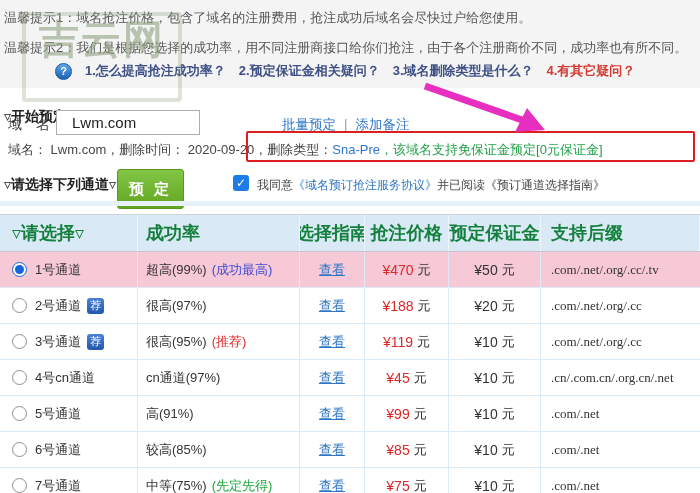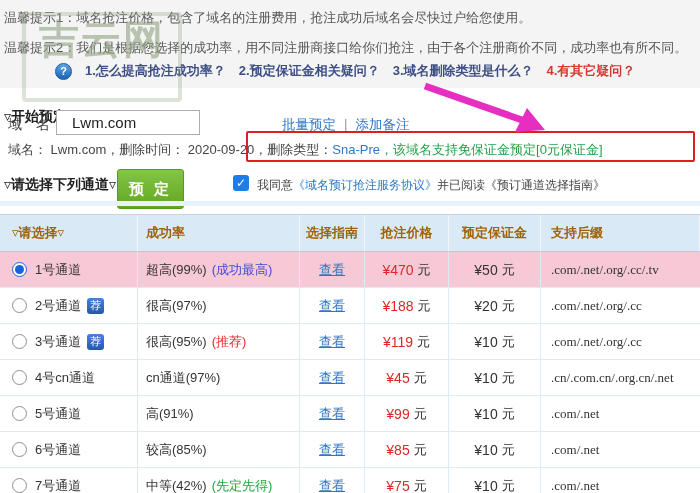--- a/index.html
+++ b/index.html
@@ -42,22 +42,22 @@
                background:linear-gradient(#83c546,#61a620);border:1px solid #58991c;border-radius:3px;
                color:#fff;font-size:15px;font-weight:bold;letter-spacing:3px;cursor:pointer;font-family:inherit;}
   .agree-check{position:absolute;left:233px;top:175px;width:16px;height:16px;background:#1e7ce8;border-radius:3px;
                color:#fff;font-size:12px;font-weight:bold;display:flex;align-items:center;justify-content:center;cursor:pointer;}
   .agree-line{position:absolute;left:257px;top:177px;white-space:nowrap;color:#444;font-size:12px;}
   .divider-band{position:absolute;left:0;top:201px;width:700px;height:5px;background:#e7f2fa;}
 
   
   .table{position:absolute;left:0;top:214px;width:700px;}
   .trow{display:grid;grid-template-columns:138px 162px 65px 84px 92px 159px;align-items:stretch;}
-  .thead{height:36px;background:#d9eaf6;font-weight:bold;color:#a16207;
-         border-top:1px solid #cdd3da;border-bottom:1px solid #c6c6d0;font-size:13px;}
+  .thead{height:36px;background:#d9eaf6;font-weight:bold;color:#15803d;
+         border-top:1px solid #cdd3da;border-bottom:1px solid #c6c6d0;font-size:18px;}
   .tbody-row{height:35px;border-bottom:1px solid #dcebf5;background:#fff;}
   .tbody-row.selected{background:#f7c9d7;}
   .cell{display:flex;align-items:center;border-right:1px solid #dcebf5;box-sizing:border-box;
         overflow:hidden;white-space:nowrap;}
   .cell.last{border-right:none;font-family:Liberation Serif, serif;}
   .thead .cell{border-right:1px solid #eef5fb;}
   .c1{padding-left:12px;} .c2{padding-left:8px;}
   .c3,.c4,.c5{justify-content:center;}
   .c6{padding-left:10px;}
 
@@ -277,21 +277,21 @@
         <span class="suffix">.com/.net</span>
       </div>
     </div>
 
     <div class="trow tbody-row">
       <div class="cell c1">
         <span class="radio"></span>
         <span>7号通道</span>
       </div>
       <div class="cell c2">
-        <span>中等(42%)</span>
+        <span>中等(75%)</span>
         <span class="rate-note note-green">(先定先得)</span>
       </div>
       <div class="cell c3">
         <a class="view-link">查看</a>
       </div>
       <div class="cell c4">
         <span class="price">¥75</span>
         <span class="unit">元</span>
       </div>
       <div class="cell c5">

